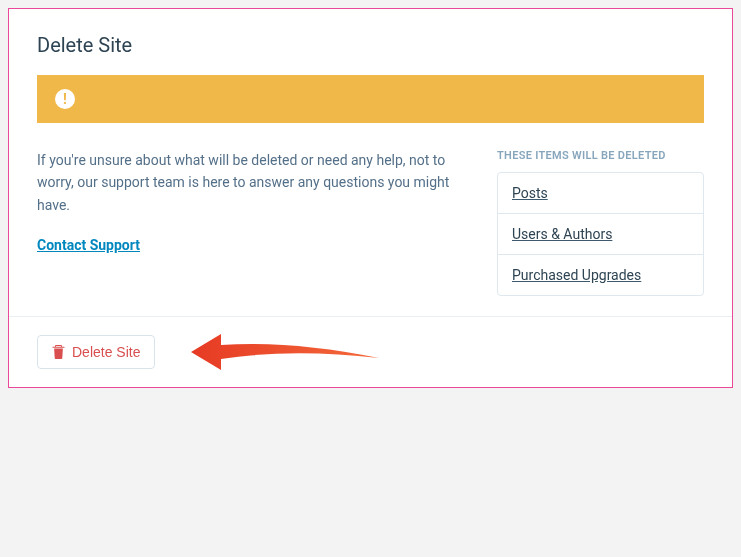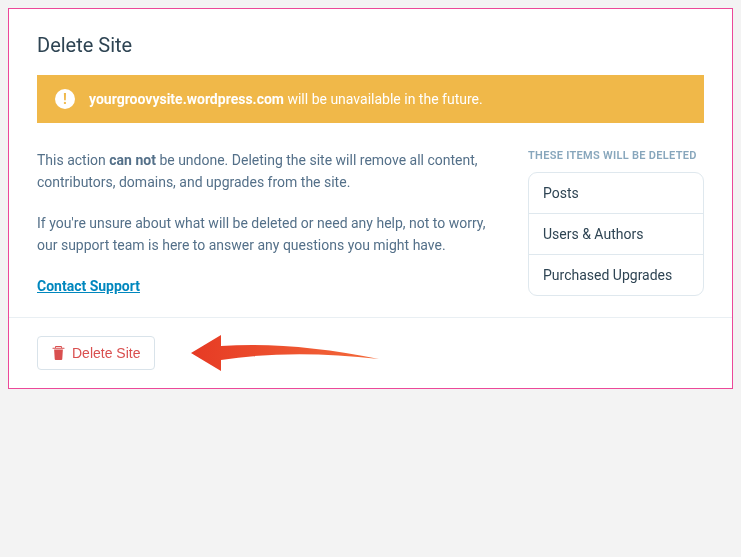--- a/index.html
+++ b/index.html
@@ -57,34 +57,35 @@
       line-height: 1.6;
     }
     .content-left p { margin-bottom: 18px; }
     .cannot { font-weight: 700; }
     .support-link {
       color: #0087be;
       text-decoration: underline;
       font-weight: bold;
     }
     .content-right {
-      width: 176px;
+      width: 207px;
       flex-shrink: 0;
     }
     .sidebar-heading {
       font-size: 11px;
       letter-spacing: 0.3px;
       color: #87a6bc;
       font-weight: 600;
       margin-bottom: 10px;
     }
     .item-list {
       border: 1px solid #dfe8ee;
-      border-radius: 9px;
+      border-radius: 4px;
       overflow: hidden;
+      text-decoration: underline;
     }
     .item-list .item {
       padding: 12px 14px;
       border-bottom: 1px solid #dfe8ee;
       color: #2e4453;
       font-size: 14px;
     }
     .item-list .item:last-child { border-bottom: none; }
     .card-footer {
       border-top: 1px solid #e9eff3;
@@ -116,30 +117,24 @@
   </style>
 </head>
 <body>
 
 <div class="card">
   <div class="card-body">
     <h1 class="page-title">Delete Site</h1>
 
     <div class="notice">
       <div class="notice-icon">!</div>
-      <div>
-        <span class="domain">yourgroovysite.wordpress.com</span><span> will be unavailable in the future.</span>
-      </div>
     </div>
 
     <div class="content-row">
       <div class="content-left">
-        <p>
-          <span>This action </span><span class="cannot">can not</span><span> be undone. Deleting the site will remove all content, contributors, domains, and upgrades from the site.</span>
-        </p>
         <p>If you're unsure about what will be deleted or need any help, not to worry, our support team is here to answer any questions you might have.</p>
         <a href="#" class="support-link">Contact Support</a>
       </div>
 
       <div class="content-right">
         <div class="sidebar-heading">THESE ITEMS WILL BE DELETED</div>
         <div class="item-list">
           <div class="item">Posts</div>
           <div class="item">Users &amp; Authors</div>
           <div class="item">Purchased Upgrades</div>

